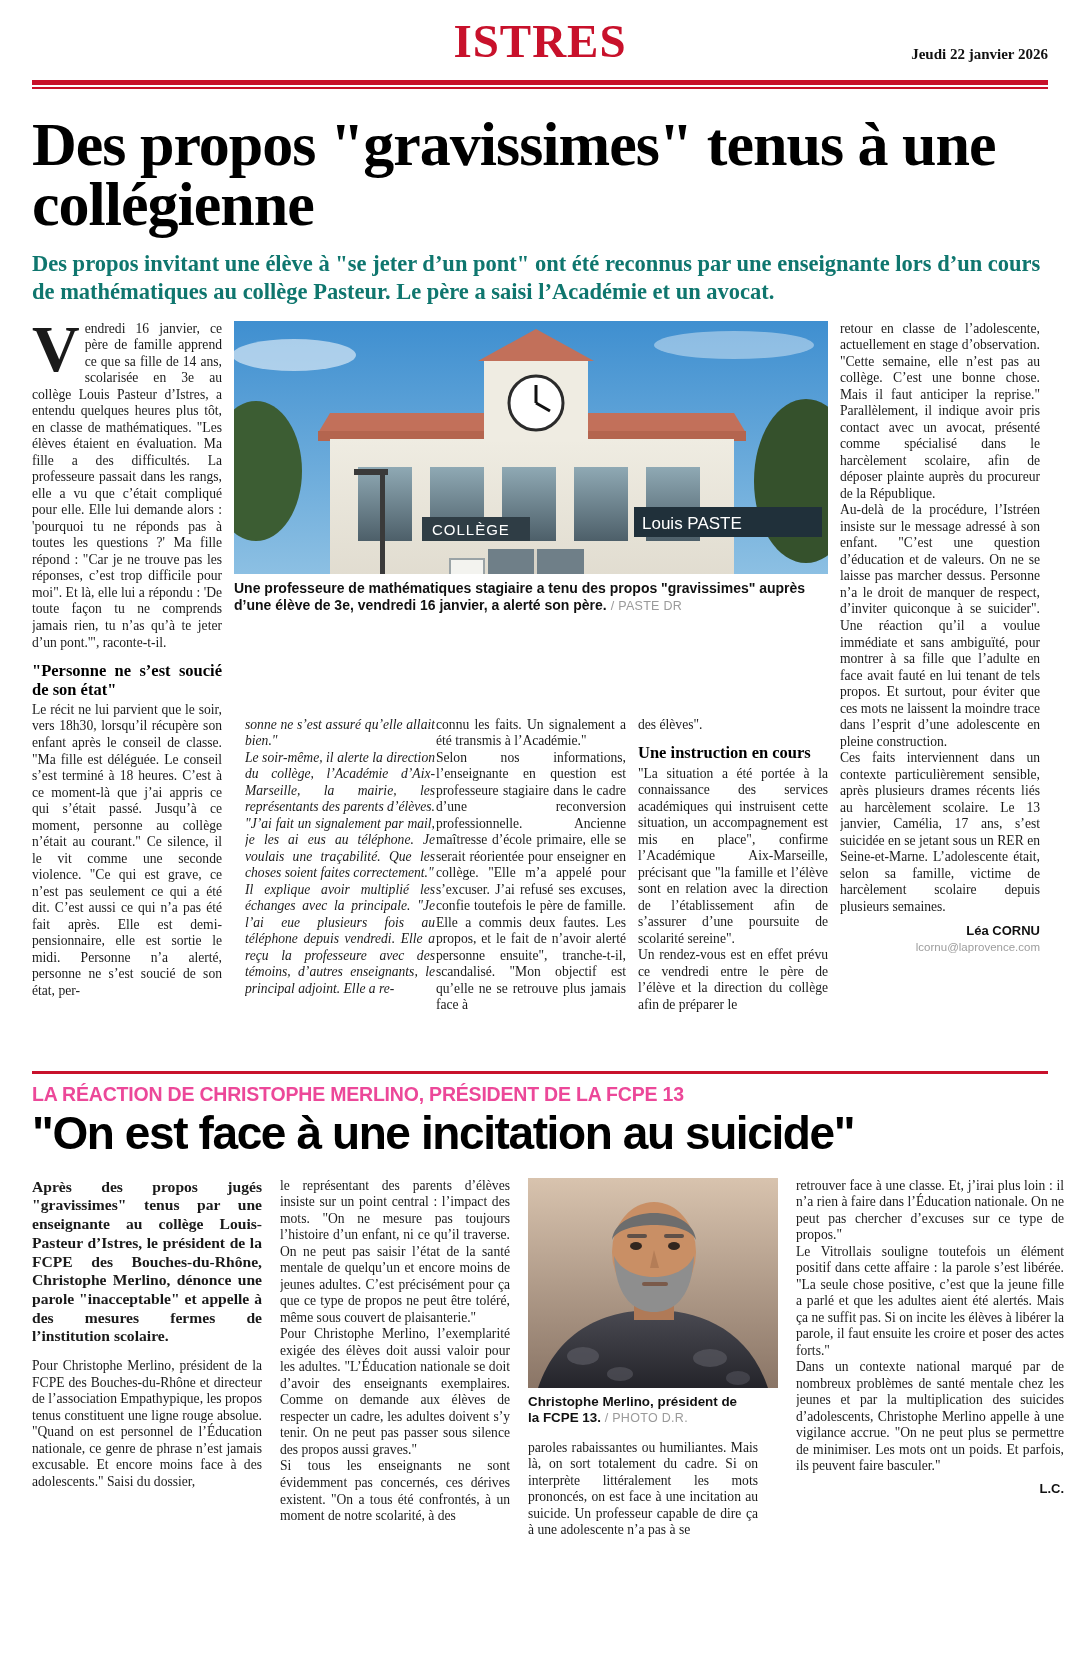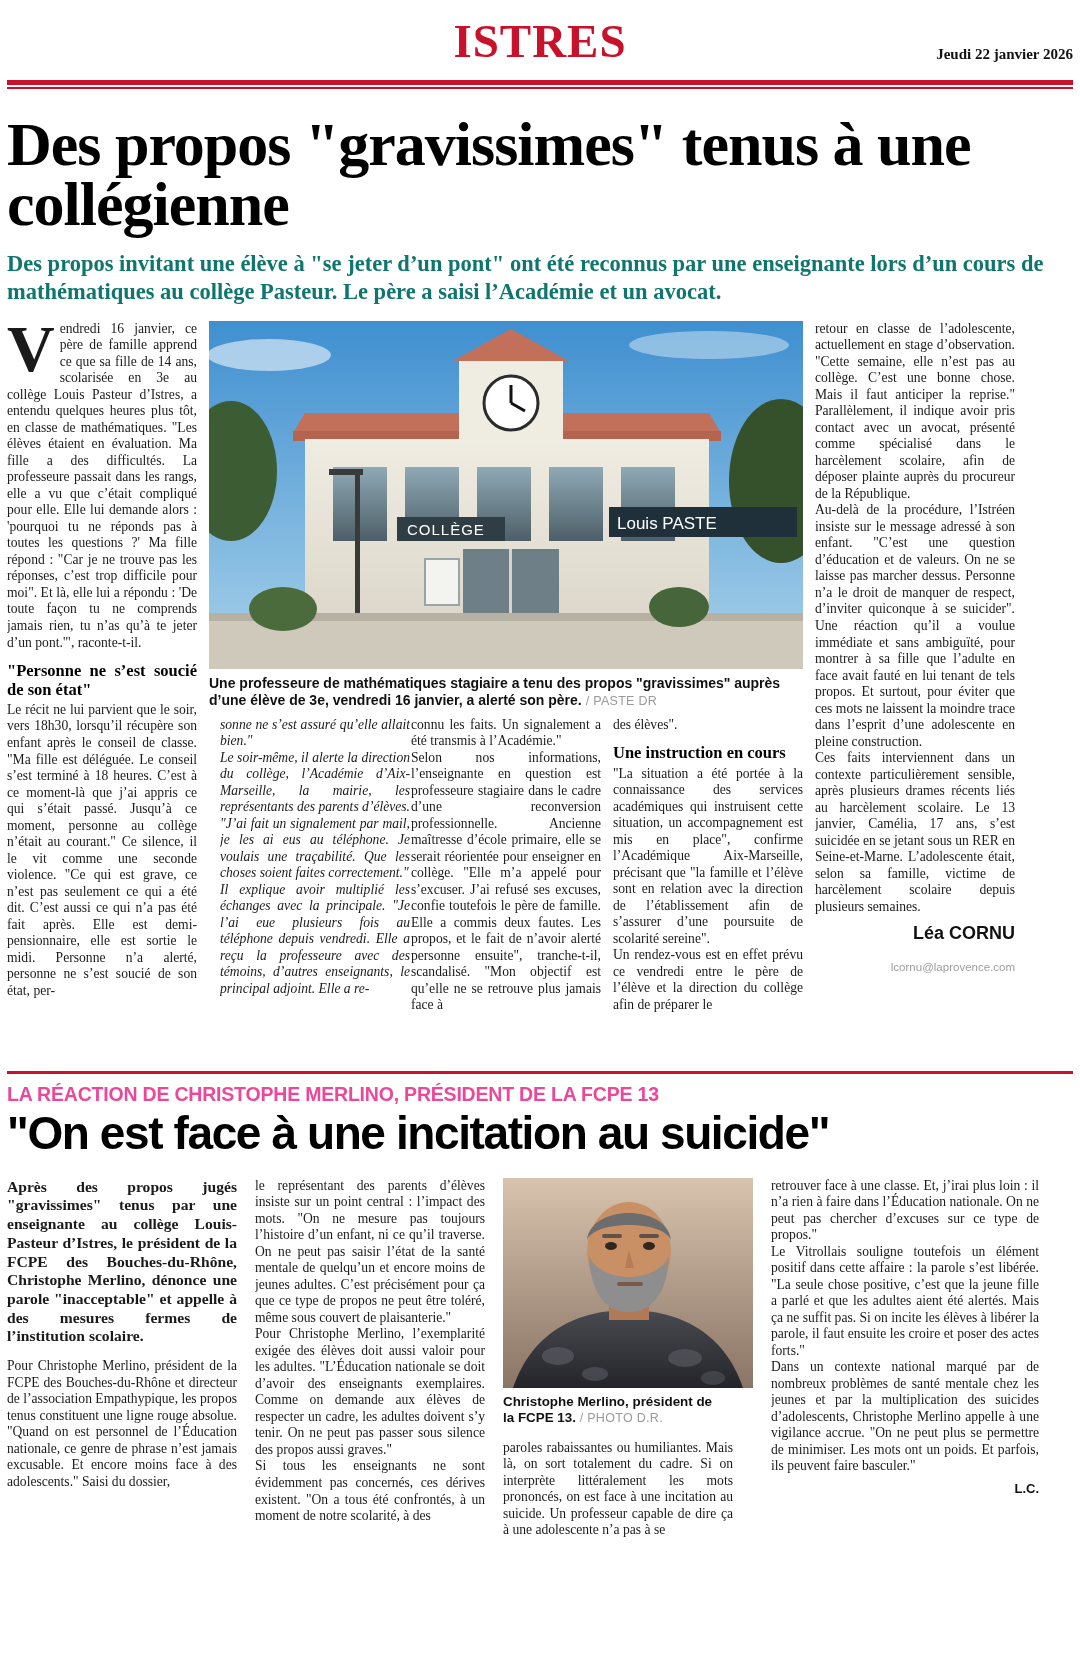--- a/index.html
+++ b/index.html
@@ -3,21 +3,21 @@
 <meta charset="utf-8">
 <style>
   html,body{margin:0;padding:0;}
   body{
     width:1080px;height:1664px;
     background:#ffffff;
     font-family:"Liberation Serif", serif;
     color:#111;
     overflow:hidden;
   }
-  .page{position:relative;width:1080px;height:1664px;box-sizing:border-box;padding:0 7px;}
+  .page{position:relative;width:1080px;height:1664px;box-sizing:border-box;padding:0 32px;}
 
   
   .masthead{position:relative;height:78px;}
   .masthead-title{
     position:absolute;left:0;right:0;top:14px;text-align:center;
     font-family:"Liberation Serif", serif;
     font-weight:bold;font-size:47px;letter-spacing:1px;
     color:#c8112b;
   }
   .masthead-date{
@@ -80,21 +80,21 @@
     font-weight:bold;
     font-size:16.5px;
     line-height:1.12;
     margin:11px 0 3px 0;
     color:#000;
   }
 
   
   .photo-wrap{position:absolute;left:202px;top:0;width:594px;}
   .photo{
-    width:594px;height:348px;display:block;position:relative;overflow:hidden;
+    width:594px;height:253px;display:block;position:relative;overflow:hidden;
     background:linear-gradient(180deg,#6ea8d8 0%,#8dc0e4 22%,#cfd6d4 40%,#e6e4dd 100%);
   }
   .photo svg{display:block;}
   .caption{
     font-family:"Liberation Sans", sans-serif;
     font-weight:bold;
     font-size:14px;
     line-height:1.21;
     margin-top:6px;
     color:#111;
@@ -105,28 +105,28 @@
     font-size:12.5px;
     color:#9a9a9a;
     letter-spacing:0.3px;
   }
   .lower-cols{position:absolute;left:202px;top:396px;width:594px;}
 
   .byline{
     text-align:right;
     font-family:"Liberation Sans", sans-serif;
     font-weight:bold;
-    font-size:18px;
+    font-size:13px;
     margin-top:8px;color:#111;
   }
   .byline-mail{
     text-align:right;
     font-family:"Liberation Sans", sans-serif;
     font-size:11.5px;
-    color:#9d9d9d;margin-top:16px;
+    color:#9d9d9d;margin-top:2px;
   }
 
   
   .sep{height:3px;background:#c8112b;margin-top:10px;}
   .kicker{
     font-family:"Liberation Sans", sans-serif;
     font-weight:bold;
     font-size:19.5px;
     color:#ec4899;
     margin-top:9px;

